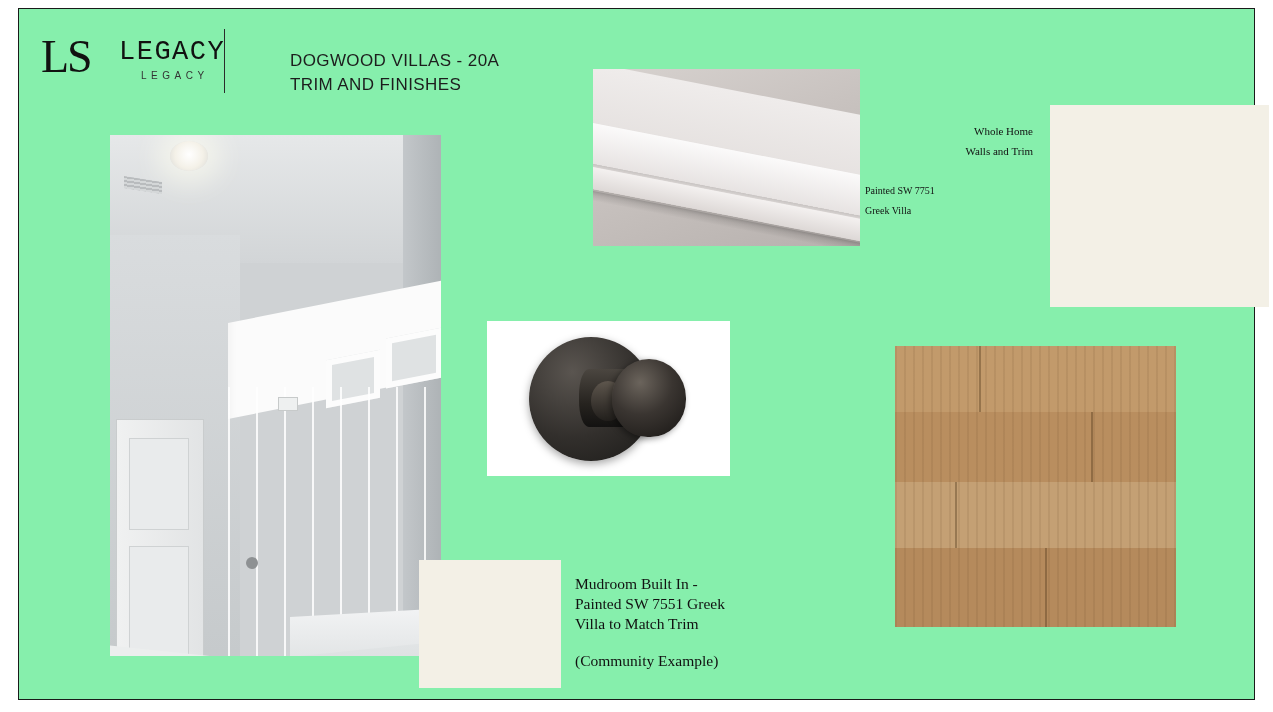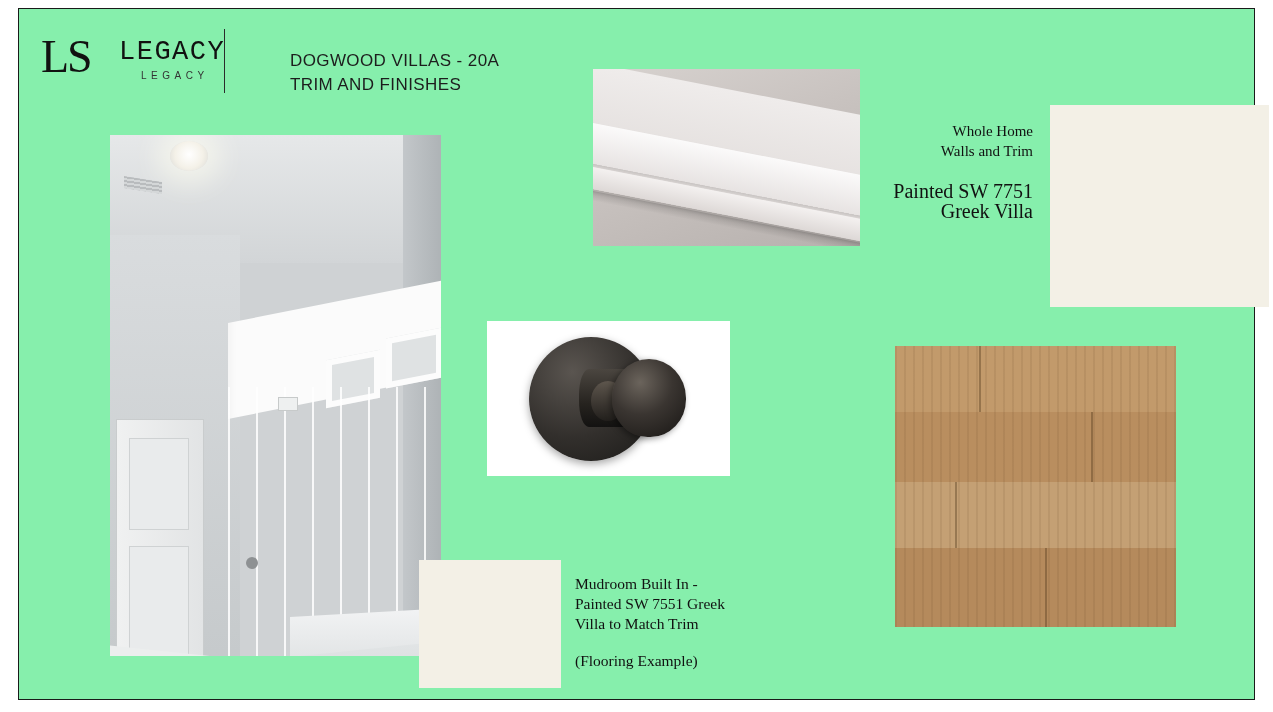--- a/index.html
+++ b/index.html
@@ -381,28 +381,27 @@
     top: 642px;
     width: 230px;
     font-size: 15.5px;
     text-align: left;
   }
   .cap-walls {
     left: 846px;
     top: 112px;
     width: 168px;
     text-align: right;
-    font-size: 15px;
+    font-size: 11px;
   }
   .cap-walls2 {
     left: 846px;
     top: 172px;
     width: 168px;
-    text-align: right;
-    font-size: 20px;
+    font-size: 10px;
   }
   .cap-floor {
     left: 856px;
     top: 626px;
     width: 320px;
     text-align: center;
     font-size: 15.5px;
   }
 </style>
 </head>
@@ -459,21 +458,21 @@
       <div class="knob-rose"></div>
       <div class="knob-neck"></div>
       <div class="knob-ring"></div>
       <div class="knob-ball"></div>
     </div>
 
     <div class="mudroom-swatch"></div>
     <div class="caption cap-mudroom">Mudroom Built In -
 Painted SW 7551 Greek
 Villa to Match Trim</div>
-    <div class="caption cap-mudroom-note">(Flooring Example)</div>
+    <div class="caption cap-mudroom-note">(Community Example)</div>
 
     <div class="caption cap-walls">Whole Home
 Walls and Trim</div>
     <div class="caption cap-walls2">Painted SW 7751
 Greek Villa</div>
     <div class="greek-villa-swatch"></div>
 
     <div class="floor-photo">
       <div class="plank pl1"></div>
       <div class="plank pl2"></div>

